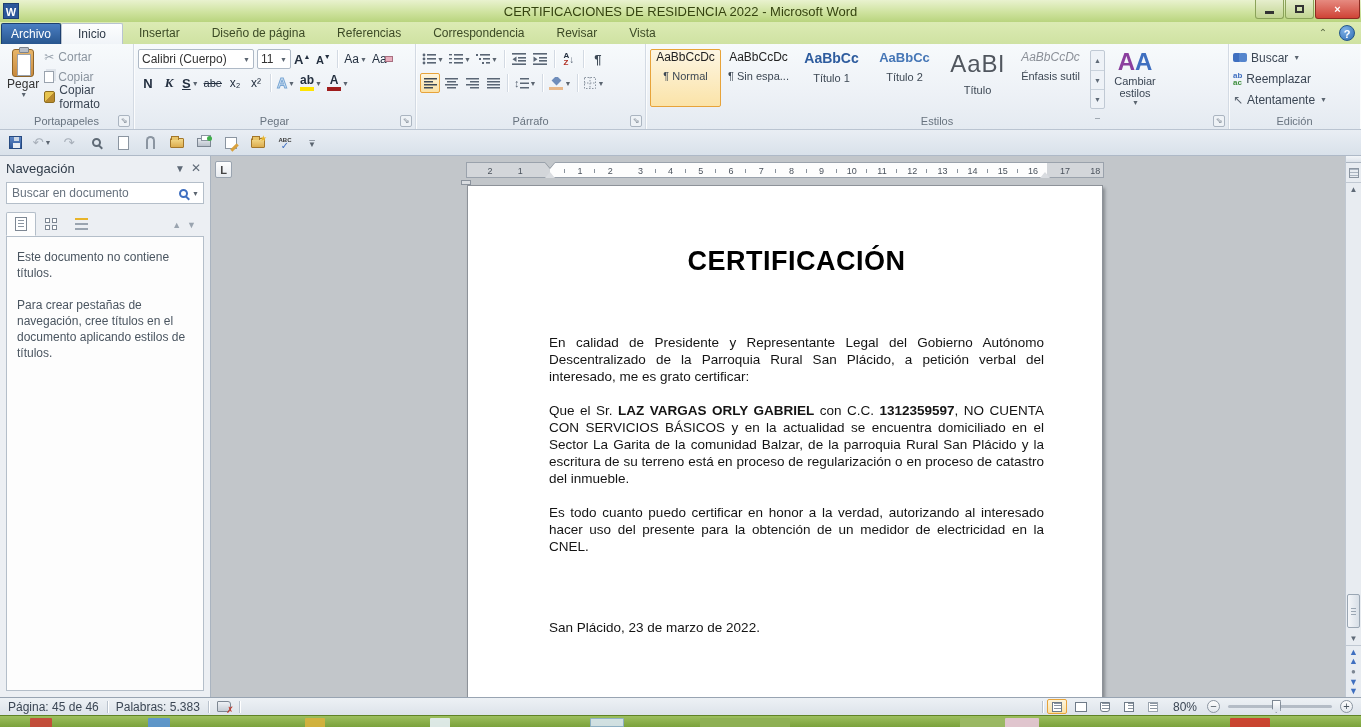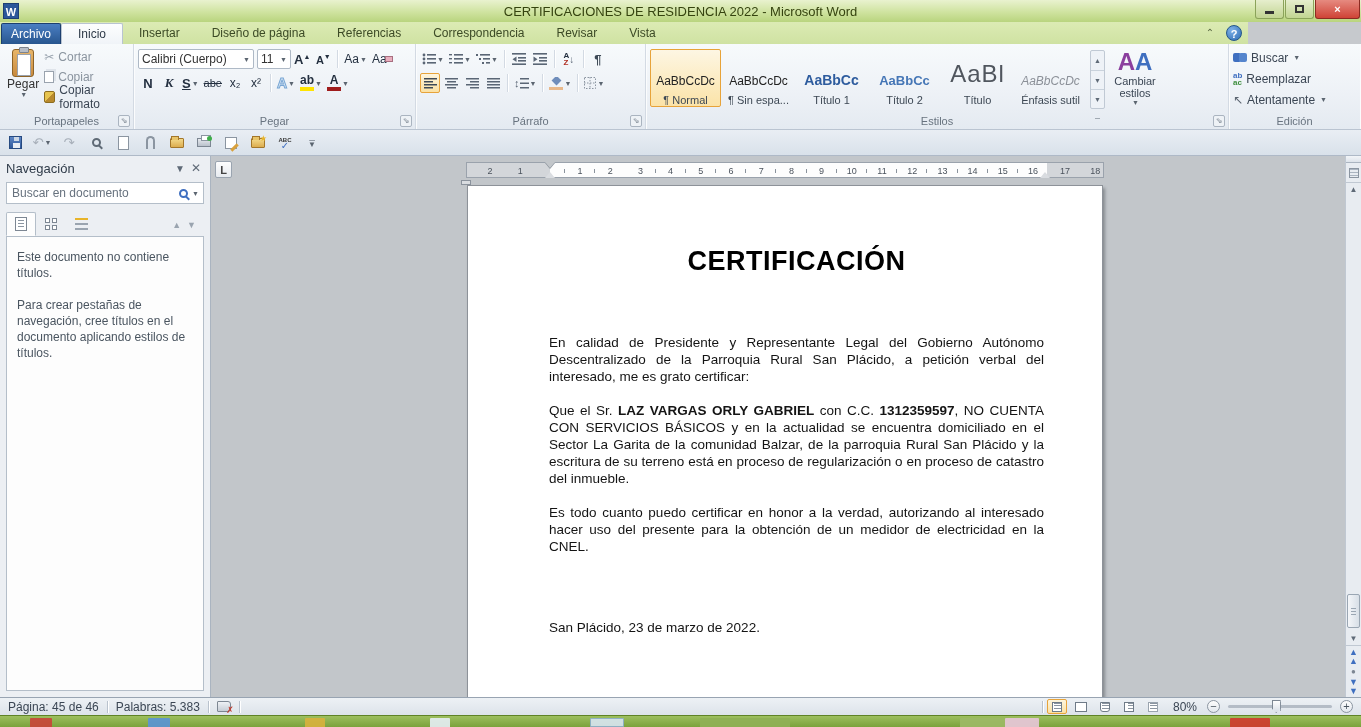--- a/index.html
+++ b/index.html
@@ -15,21 +15,21 @@
   .wintitle { position:absolute; left:0; right:0; text-align:center; color:#35430f; font-size:13px; }
   .winctrls { position:absolute; right:0; top:0; display:flex; }
   .wbtn { width:29px; height:19px; display:flex; align-items:center; justify-content:center;
     border:1px solid #8ba35a; border-top:none; background:linear-gradient(#e6eecd,#c2d592); color:#333;
     font-size:11px; border-radius:0 0 3px 3px; margin-right:1px; }
   .wbtn.close { width:45px; background:linear-gradient(#e68a80,#cf4336); color:#fff; font-weight:bold; border-color:#8c2b22; }
   .minbar { width:9px; height:3px; background:#333; margin-top:6px; }
   .maxbox { width:9px; height:8px; border:2px solid #333; }
 
   
-  .tabrow { position:absolute; left:0; top:22px; width:1248px; height:22px;
+  .tabrow { position:absolute; left:0; top:22px; width:1361px; height:22px;
     background:linear-gradient(#dcebb4,#cfe2a2); }
   .tabs { display:flex; height:22px; align-items:flex-end; }
   .tab-file { width:60px; height:21px; margin-left:1px; background:linear-gradient(#4a7ec2,#28568f);
     color:#fff; text-align:center; line-height:21px; border:1px solid #1d3f6f; border-bottom:none; border-radius:2px 2px 0 0; }
   .tab { padding:0 16px; height:21px; line-height:21px; color:#3c4a26; }
   .tab.active { background:linear-gradient(#fdfefe,#f0f4f8); border:1px solid #b9c4d1; border-bottom:none;
     border-radius:2px 2px 0 0; color:#2f3b49; }
   .tabrow-right { position:absolute; right:6px; top:3px; display:flex; gap:8px; align-items:center; }
   .chev-up { width:16px; height:14px; color:#5a6a44; font-size:10px; text-align:center; line-height:14px; }
   .help-btn { width:16px; height:16px; border-radius:50%; background:radial-gradient(circle at 35% 30%,#7fb2e8,#2f6cb3);
@@ -76,21 +76,21 @@
   .eraser { display:inline-block; width:8px; height:6px; background:#e8aebe; border:1px solid #a86f80; margin-left:-2px; }
 
   
   .li-svg { display:block; }
   .sorticon { display:inline-flex; flex-direction:column; font-size:8px; font-weight:bold; line-height:7px; }
   .sorticon .z { color:#b03024; } 
 
   
   .sgallery { display:flex; gap:2px; margin-top:2px; }
   .stitem { width:71px; height:58px; border:1px solid transparent; border-radius:2px; display:flex; flex-direction:column;
-    align-items:center; justify-content:flex-end; gap:6px; background:transparent; overflow:hidden; }
+    align-items:center; justify-content:flex-start; gap:6px; background:transparent; overflow:hidden; }
   .stitem.sel { border-color:#e7a33a; background:linear-gradient(#fdf6e3,#fbe3a8); }
   .sprev { font-size:12px; color:#222; white-space:nowrap; }
   .sprev.t1 { color:#2e5c9e; font-weight:bold; font-size:14px; }
   .sprev.t2 { color:#4576b6; font-weight:bold; font-size:13px; }
   .sprev.tit { color:#50565e; font-size:24px; letter-spacing:1px; }
   .sprev.sub { color:#7f9dc8; font-style:italic; font-size:13px; }
   .sprev.enf { color:#8b9098; font-style:italic; }
   .sname { font-size:11px; color:#3d4854; white-space:nowrap; }
   .gscroll { display:flex; flex-direction:column; width:15px; margin:3px 2px 0 4px; border:1px solid #c0c9d4; border-radius:2px; background:#eef2f7; }
   .gscroll div { height:19px; text-align:center; font-size:7px; color:#5f6a77; line-height:19px; }

